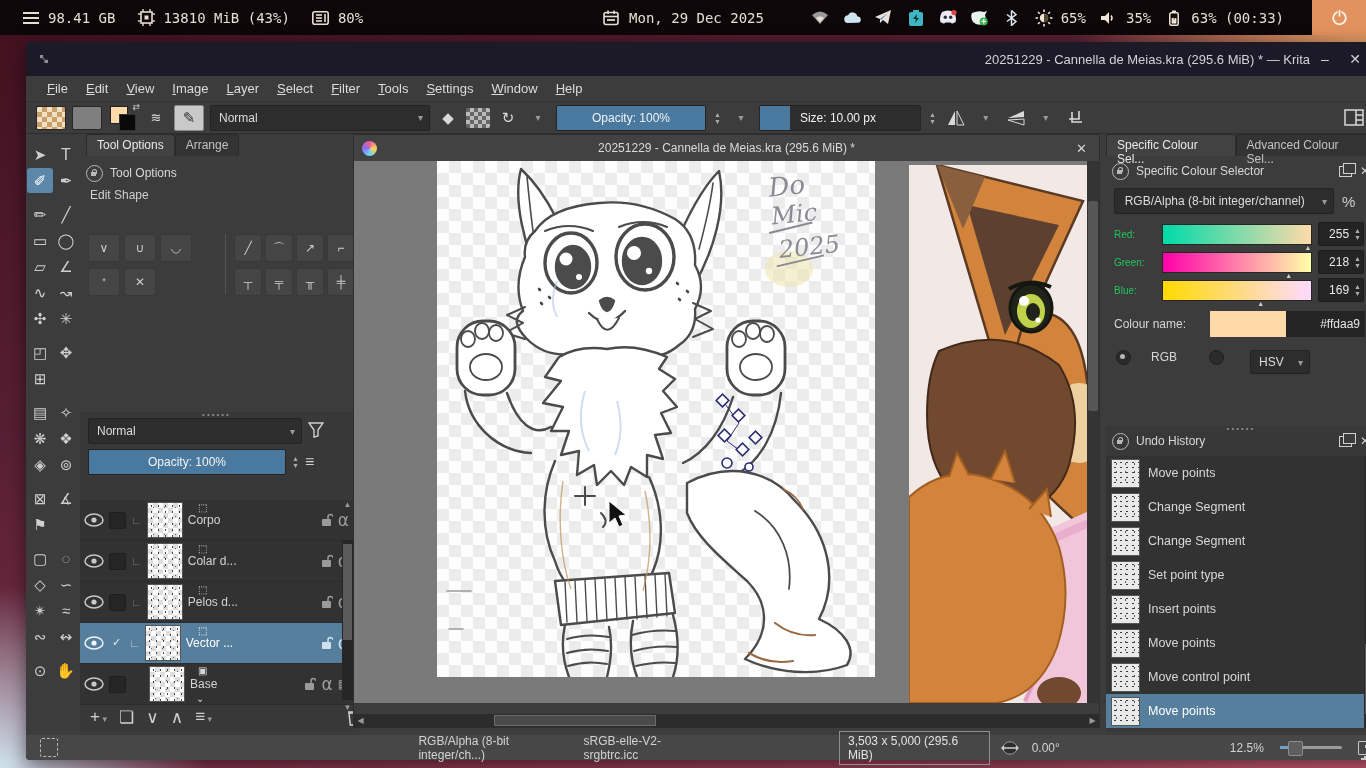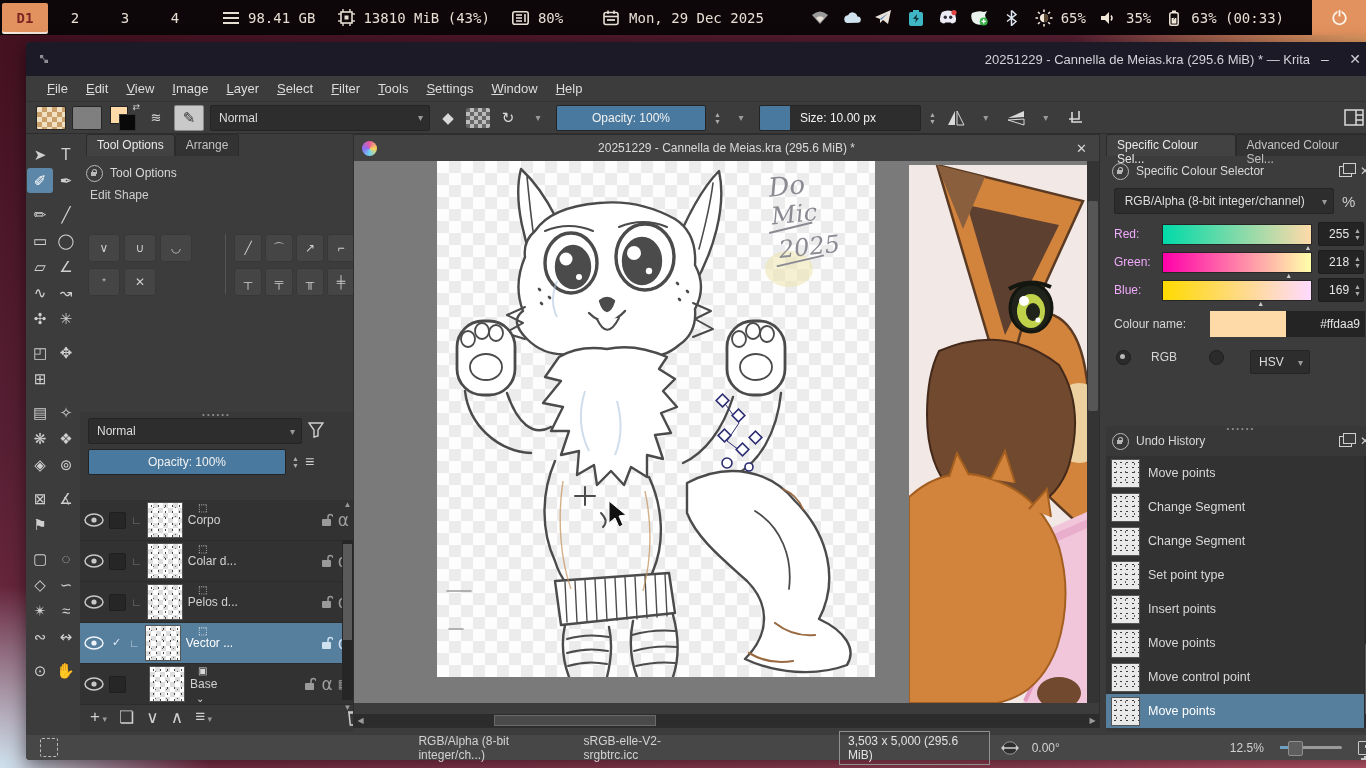--- a/index.html
+++ b/index.html
@@ -95,21 +95,21 @@
   .page{position:absolute;left:83px;top:0;width:438px;height:516px;background:
      conic-gradient(#ececec 25%,#fdfdfd 0 50%,#ececec 0 75%,#fdfdfd 0);background-size:24px 24px}
   .pic2{position:absolute;left:555px;top:4px;width:180px;height:538px;background:#f2e9e7}
   .vscroll{position:absolute;right:0;top:26px;width:12px;height:542px;background:#343434}
   .vscroll .thumb{position:absolute;left:1px;width:10px;top:40px;height:210px;background:#565656;border-radius:2px}
   .hscroll{position:absolute;left:0;bottom:0;width:745px;height:13px;background:#2c2c2c;display:flex;align-items:center}
   .hscroll .thumb{position:absolute;left:140px;width:162px;top:1px;height:11px;background:#4a4a4a;border:1px solid #6a6a6a;box-sizing:border-box}
   .harr{width:13px;text-align:center;color:#9a9a9a;font-size:8px}
   
   .chrow{display:flex;align-items:center;gap:6px;height:28px;padding:0 8px}
-  .chlabel{width:42px;font-size:12px;color:#f0abfc}
+  .chlabel{width:42px;font-size:10px;color:#22c55e}
   .chbar{position:relative;width:148px;height:19px;border:1px solid #262626}
   .chbar .mark{position:absolute;bottom:-7px;font-size:7px;color:#cfcfcf;transform:translateX(-50%)}
   .bar-red{background:linear-gradient(90deg,rgb(0,218,169),rgb(255,218,169))}
   .bar-green{background:linear-gradient(90deg,rgb(255,0,169),rgb(255,255,169))}
   .bar-blue{background:linear-gradient(90deg,rgb(255,218,0),rgb(255,218,255))}
   .spinbox{width:44px;height:22px;background:#242424;border:1px solid #1d1d1d;border-radius:2px;display:flex;align-items:center}
   .spinbox .val{flex:1;text-align:right;padding-right:3px;font-size:12px;color:#e8e8e8}
   .radio{width:13px;height:13px;border-radius:50%;background:#2b2b2b;border:1px solid #1f1f1f;position:relative}
   .radio.on::after{content:"";position:absolute;left:3px;top:3px;width:5px;height:5px;border-radius:50%;background:#b8b8b8}
   .urow{height:34px;display:flex;align-items:center;gap:8px;padding:0 5px;background:#323232;position:relative}
@@ -130,26 +130,20 @@
   .zslider .zthumb{position:absolute;left:8px;top:-5px;width:13px;height:13px;background:#5e5e5e;border:1px solid #8e8e8e;border-radius:2px}
   .zslider::before{content:"";position:absolute;left:0;top:0;height:3px;width:10px;background:#6fa0c4}
   .monitor{width:17px;height:12px;border:1.4px solid #c9c9c9;border-radius:1px;position:relative}
   .monitor::after{content:"";position:absolute;left:5px;bottom:-4px;width:5px;height:2px;background:#c9c9c9;box-shadow:-3px 2px 0 #c9c9c9,3px 2px 0 #c9c9c9}
   .monitor::before{content:"";position:absolute;left:6px;top:3px;width:3px;height:3px;background:#c9c9c9}
 </style>
 </head>
 <body>
 
 <div class="topbar">
-  <div class="ws">
-    <div class="ws-chip active">D1</div>
-    <div class="ws-chip">2</div>
-    <div class="ws-chip">3</div>
-    <div class="ws-chip">4</div>
-  </div>
   <div class="tb-group">
     <span class="tb-ico">
         <svg width="16" height="14">
           <g stroke="#e6ddd3" stroke-width="2">
             <line x1="0" y1="2" x2="16" y2="2"></line>
             <line x1="0" y1="7" x2="16" y2="7"></line>
             <line x1="0" y1="12" x2="16" y2="12"></line>
           </g>
         </svg>
       </span>

